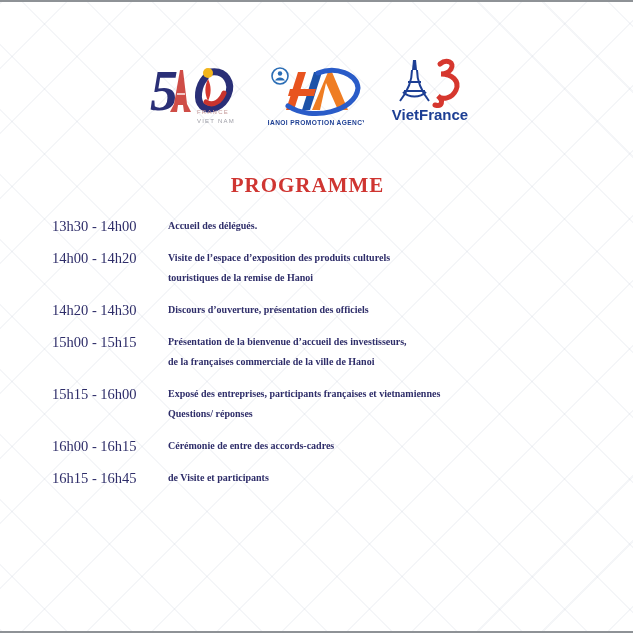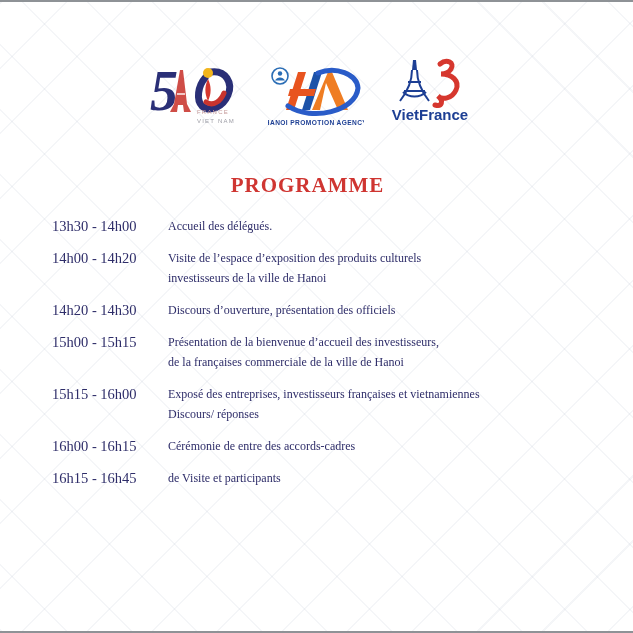--- a/index.html
+++ b/index.html
@@ -47,22 +47,22 @@
   .time{
     flex:none;
     width:116px;
     font-size:14.5px;
     line-height:20px;
     color:#2e2d69;
     white-space:pre;
   }
   .desc{
     color:#2e2d69;
-    font-weight:normal;
-    font-size:12px;
+    font-weight:bold;
+    font-size:10px;
   }
   .desc div{
     line-height:20px;
     white-space:pre;
   }
   svg text{font-family:"Liberation Sans", sans-serif;}
   svg text.serifcap{font-family:"Liberation Serif", serif;}
 </style>
 </head>
 <body>
@@ -126,21 +126,21 @@
       <div class="time">13h30 - 14h00</div>
       <div class="desc">
         <div>Accueil des délégués.</div>
       </div>
     </div>
 
     <div class="row">
       <div class="time">14h00 - 14h20</div>
       <div class="desc">
         <div>Visite de l’espace d’exposition des produits culturels</div>
-        <div>investisseurs de la ville de Hanoi</div>
+        <div>touristiques de la remise de Hanoi</div>
       </div>
     </div>
 
     <div class="row">
       <div class="time">14h20 - 14h30</div>
       <div class="desc">
         <div>Discours d’ouverture, présentation des officiels</div>
       </div>
     </div>
 
@@ -149,22 +149,22 @@
       <div class="time">15h00 - 15h15</div>
       <div class="desc">
         <div>Présentation de la bienvenue d’accueil des investisseurs,</div>
         <div>de la françaises commerciale de la ville de Hanoi</div>
       </div>
     </div>
 
     <div class="row">
       <div class="time">15h15 - 16h00</div>
       <div class="desc">
-        <div>Exposé des entreprises, investisseurs françaises et vietnamiennes</div>
-        <div>Discours/ réponses</div>
+        <div>Exposé des entreprises, participants françaises et vietnamiennes</div>
+        <div>Questions/ réponses</div>
       </div>
     </div>
 
     <div class="row">
       <div class="time">16h00 - 16h15</div>
       <div class="desc">
         <div>Cérémonie de entre des accords-cadres</div>
       </div>
     </div>
 

